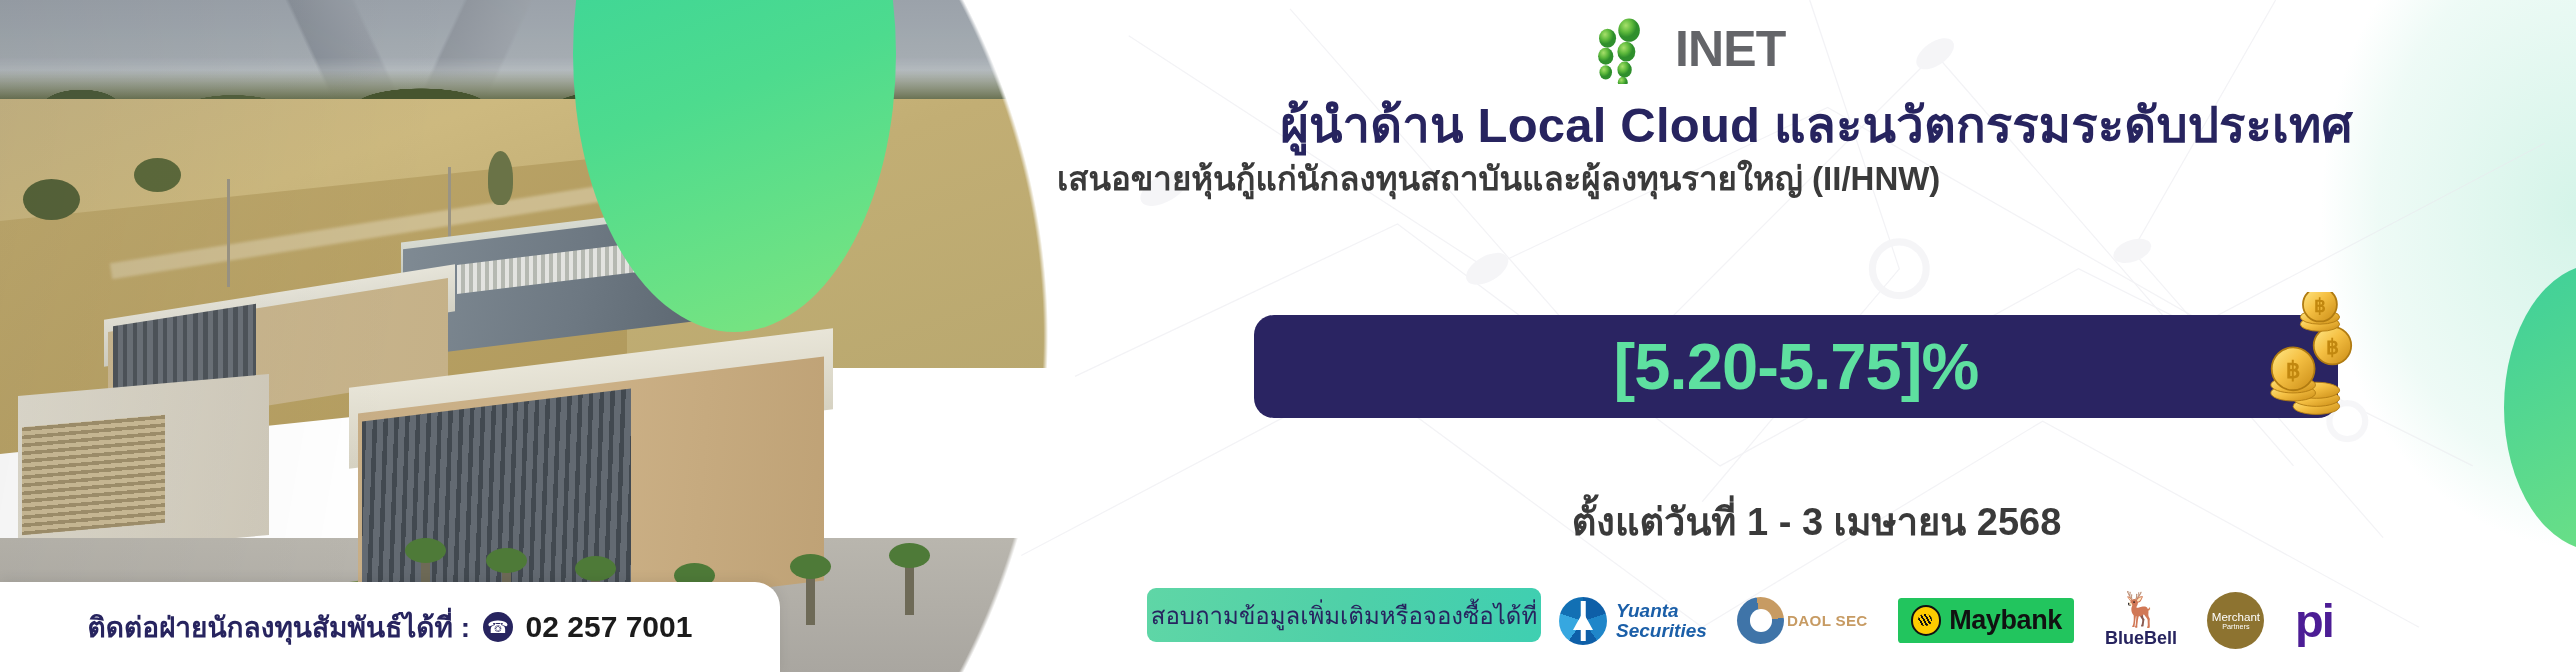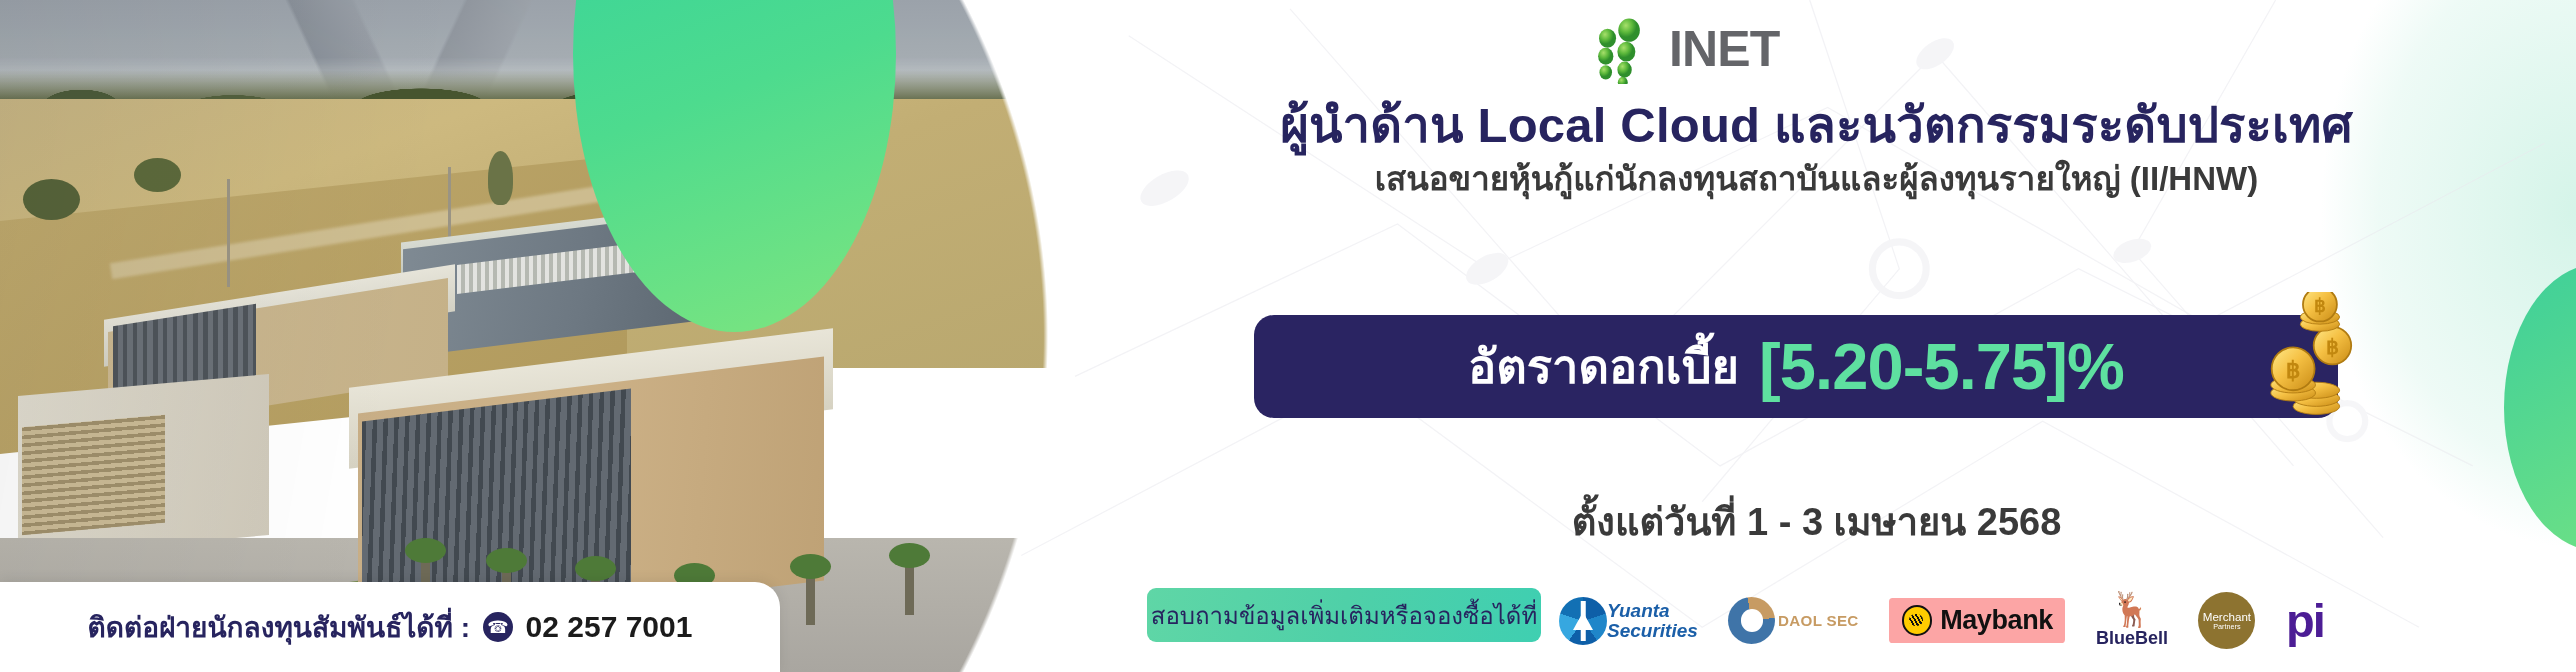--- a/index.html
+++ b/index.html
@@ -132,34 +132,34 @@
     background:radial-gradient(ellipse 340px 448px at 100% 38%, rgba(178,235,214,.55) 0%, rgba(178,235,214,.22) 58%, rgba(255,255,255,0) 75%);
   }
   .net-bg{ position:absolute; left:1021px; top:0; width:1555px; height:672px; opacity:.55;}
 
   
   .content{
     position:absolute; left:1057px; top:0; width:1519px; height:672px;
   }
   .logo-wrap{
     position:absolute; left:529px; top:12.5px; width:323px; height:72px;
-    display:flex; align-items:center; gap:13px;
+    display:flex; align-items:center; gap:19px;
   }
   .logo-text{
     font-size:50px; font-weight:bold; color:#646569; letter-spacing:-0.9px;
     line-height:1; font-family:"Liberation Sans", sans-serif;
   }
 
   .headline{
     position:absolute; left:0; top:86px; width:1519px; text-align:center;
     font-size:49px; font-weight:bold; color:#27245f; letter-spacing:0.2px;
     white-space:nowrap;
   }
   .subhead{
-    position:absolute; left:0; top:152px; width:1519px; text-align:center;
+    position:absolute; left:0; top:152px; width:1519px; 
     font-size:33px; font-weight:bold; color:#3a3a3a; white-space:nowrap;
   }
 
   .ratebox{
     position:absolute; left:197px; top:315px; width:1084px; height:103px;
     background:#2a2462; border-radius:20px;
     display:flex; align-items:center; justify-content:center; gap:20px;
   }
   .rate-label{ font-size:47px; font-weight:bold; color:#ffffff; }
   .rate-value{ font-size:65px; font-weight:bold; color:#5ee0a0; letter-spacing:-0.9px; }
@@ -184,42 +184,42 @@
     color:#27245f; font-size:24px; font-weight:500;
   }
 
   .brokers{
     position:absolute; left:502px; top:581px; width:995px; height:79px;
     display:flex; align-items:center; gap:30.5px;
   }
   .broker{ display:flex; align-items:center; }
 
   
-  .yuanta{ }
+  .yuanta{ gap:9px; }
   .yuanta-mark{ width:48px;height:48px;border-radius:50%;
      background:conic-gradient(#0e5fa8 0 20%, #1f86c9 20% 40%, #0e5fa8 40% 60%, #36a7e0 60% 80%, #1270b4 80% 100%);
      position:relative;}
   .yuanta-mark::after{content:"";position:absolute;left:50%;top:50%;transform:translate(-50%,-50%);
      width:0;height:0;border-left:10px solid transparent;border-right:10px solid transparent;border-bottom:18px solid #fff;}
   .yuanta-mark::before{content:"";position:absolute;left:50%;top:9%;transform:translateX(-50%);
      width:4.5px;height:84%;background:#fff;}
   .yuanta-txt{ color:#1b5fa8; font-style:italic; font-weight:bold; font-size:19px; line-height:1.02; text-align:left;}
 
   
   .daol{ flex-direction:row; gap:2.7px; }
   .daol-mark{ width:47px;height:47px;border-radius:50%;
      background:conic-gradient(from -10deg,#c79b63 0 26%, #3f74a8 26% 100%);
      position:relative;}
   .daol-mark::after{content:"";position:absolute;left:26%;top:26%;width:48%;height:48%;
      background:#fff;border-radius:50%;}
   .daol-txt{ font-size:15.2px; letter-spacing:0.3px; font-weight:bold; color:#2f4a6b;}
   .daol-txt span{ color:#c79b63; }
 
   
-  .maybank{ background:#fca5a5; border-radius:3.6px; padding:7.2px 12.5px; gap:8px; }
+  .maybank{ background:#22c55e; border-radius:3.6px; padding:7.2px 12.5px; gap:8px; }
   .mb-mark{ width:30.5px;height:30.5px;border-radius:50%;border:2.7px solid #111;position:relative;background:#ffcc00;}
   .mb-mark::after{content:"";position:absolute;left:5.4px;top:6.3px;width:14.3px;height:12.5px;border-radius:45%;
      background:repeating-linear-gradient(60deg,#111 0 1.8px,#ffcc00 1.8px 3.6px);}
   .mb-txt{ font-size:27px;font-weight:bold;color:#111; letter-spacing:-0.4px;}
 
   
   .bluebell{ flex-direction:column; gap:1.8px;}
   .bb-deer{ font-size:34px; color:#27245f; line-height:1; }
   .bb-txt{ font-size:18px; font-weight:bold; color:#27245f; }
 
@@ -342,21 +342,20 @@
         <ellipse cx="22" cy="65" rx="7" ry="8" fill="url(#g1)"></ellipse>
         <ellipse cx="41" cy="76" rx="5.5" ry="6" fill="url(#g1)"></ellipse>
       </svg>
       <span class="logo-text">INET</span>
     </div>
 
     <div class="headline">ผู้นำด้าน Local Cloud และนวัตกรรมระดับประเทศ</div>
     <div class="subhead">เสนอขายหุ้นกู้แก่นักลงทุนสถาบันและผู้ลงทุนรายใหญ่ (II/HNW)</div>
 
     <div class="ratebox">
-      <span class="rate-label">อัตราดอกเบี้ย</span>
       <span class="rate-value">[5.20-5.75]%</span>
       <svg class="coins" viewBox="0 0 120 150">
         <defs>
           <linearGradient id="gold" x1="0" y1="0" x2="1" y2="1">
             <stop offset="0%" stop-color="#ffe98a"></stop>
               <stop offset="45%" stop-color="#f5c043"></stop>
               <stop offset="100%" stop-color="#c98b15"></stop>
           </linearGradient>
         </defs>
         <g>

